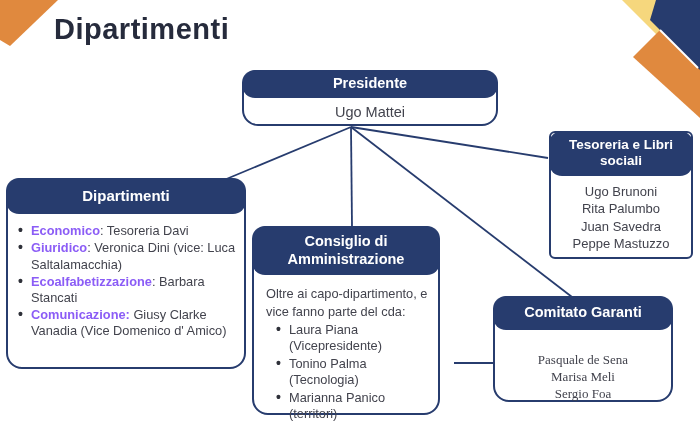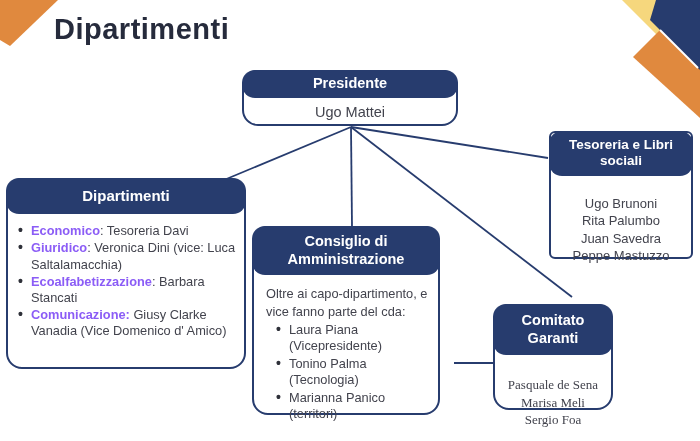--- a/index.html
+++ b/index.html
@@ -36,28 +36,28 @@
     background:var(--navy);color:#fff;text-align:center;
     border-radius:13px;margin:-2px -2px 0 -2px;
     font-weight:700;line-height:1.22;
   }
   .centered-names{
     text-align:center;color:var(--body_text);
     font-size:13px;line-height:1.33;
   }
 
   
-  .box-presidente{left:242px;top:70px;width:216px;height:56px;}
+  .box-presidente{left:242px;top:70px;width:256px;height:56px;}
   .box-presidente .orgbox-header{font-size:14.5px;padding:5px 4px;}
   .box-presidente .presidente-name{font-size:14.5px;padding-top:5px;}
 
   
   .box-tesoreria{left:549px;top:131px;width:144px;height:128px;border-radius:6px;}
   .box-tesoreria .orgbox-header{font-size:13.5px;padding:6px 6px;}
-  .box-tesoreria .centered-names{padding-top:7px;margin-top:12px;}
+  .box-tesoreria .centered-names{padding-top:7px;}
 
   
   .box-dipartimenti{left:6px;top:178px;width:240px;height:191px;}
   .box-dipartimenti .orgbox-header{font-size:15px;padding:9px 4px;}
   .bullet-list{
     list-style:none;margin:9px 6px 0 10px;padding:0;
     color:var(--body_text);font-size:12.8px;line-height:1.26;
   }
   .bullet-list li{position:relative;padding-left:13px;margin-bottom:1px;}
   .bullet-list li::before{
@@ -70,21 +70,21 @@
   .box-consiglio{left:252px;top:226px;width:188px;height:189px;}
   .box-consiglio .orgbox-header{font-size:14.5px;padding:7px 6px;}
   .consiglio-intro{
     margin:10px 8px 2px 12px;color:var(--body_text);
     font-size:12.8px;line-height:1.35;
   }
   .box-consiglio .bullet-list{margin:2px 4px 0 22px;}
   .box-consiglio .bullet-list li{white-space:pre-line;margin-bottom:2px;}
 
   
-  .box-comitato{left:493px;top:296px;width:120px;height:106px;margin-top:8px;}
+  .box-comitato{left:493px;top:296px;width:180px;height:106px;}
   .box-comitato .orgbox-header{font-size:14.5px;padding:8px 4px;}
   .box-comitato .centered-names{padding-top:21px;font-family:Liberation Serif, serif;}
 </style>
 </head>
 <body>
 
 <div class="slide">
 
   <svg class="decor-svg" width="700" height="441" viewBox="0 0 700 441">
 

